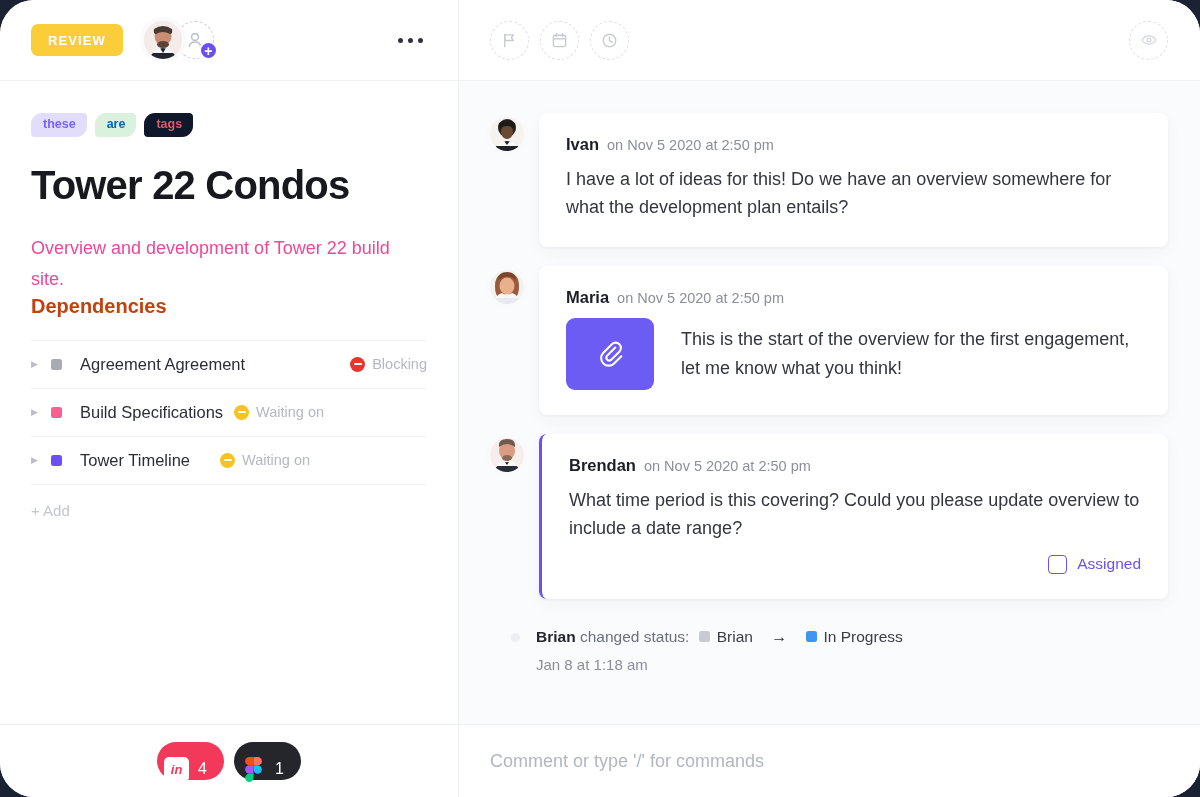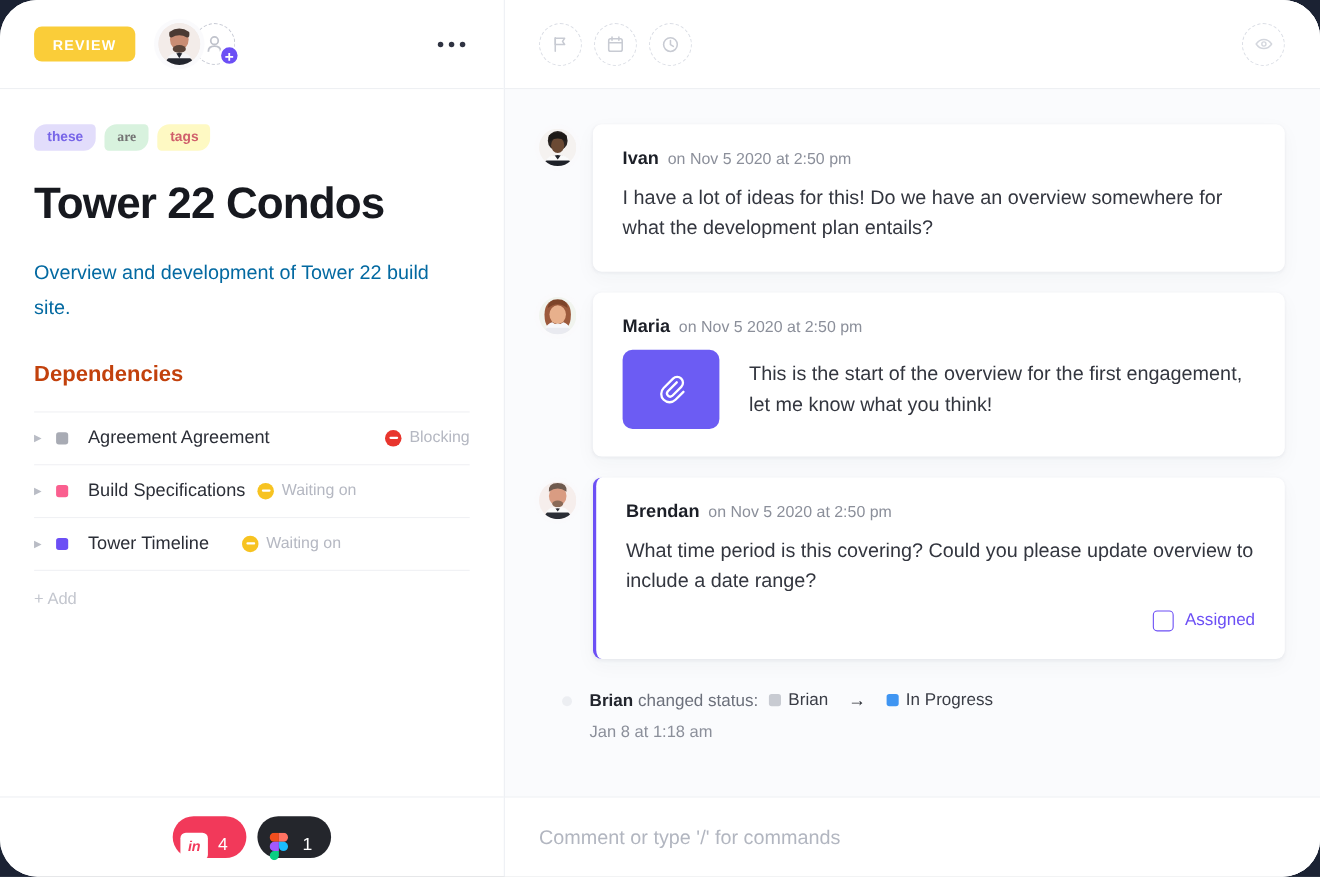--- a/index.html
+++ b/index.html
@@ -79,31 +79,31 @@
   .left-body { padding: 32px 31px 0 31px; }
   .tag-row { display: flex; gap: 8px; margin-bottom: 26px; }
   .tag {
     font-size: 12.5px; font-weight: bold;
     padding: 5px 11px 5px 12px;
     border-radius: 11px 4px 11px 4px;
     line-height: 1.1;
     cursor: pointer;
   }
   .tag-these { background: #e2ddfb; color: #7765e8; }
-  .tag-are   { background: #d8f2de; color: #737373; font-family: Liberation Serif, serif; }
-  .tag-tags  { background: #fef9c3; color: #d0606c; }
+  .tag-are   { background: #d8f2de; color: #0369a1; }
+  .tag-tags  { background: #0f172a; color: #d0606c; }
 
   .page-title {
     font-size: 40px; font-weight: bold; color: #17191f;
     letter-spacing: -0.8px; line-height: 1.1;
     margin-bottom: 26px;
   }
   .page-desc {
-    font-size: 18px; color: #0369a1; line-height: 1.72;
-    margin-bottom: 34px; max-width: 370px;
+    font-size: 18px; color: #ec4899; line-height: 1.72;
+    max-width: 370px;
   }
   .section-title {
     font-size: 20px; font-weight: bold; color: #c2410c;
     margin-bottom: 22px;
   }
   .dep-list { border-top: 1px solid #f0f1f4; }
   .dep-row {
     display: flex; align-items: center;
     height: 48px;
     border-bottom: 1px solid #f0f1f4;

